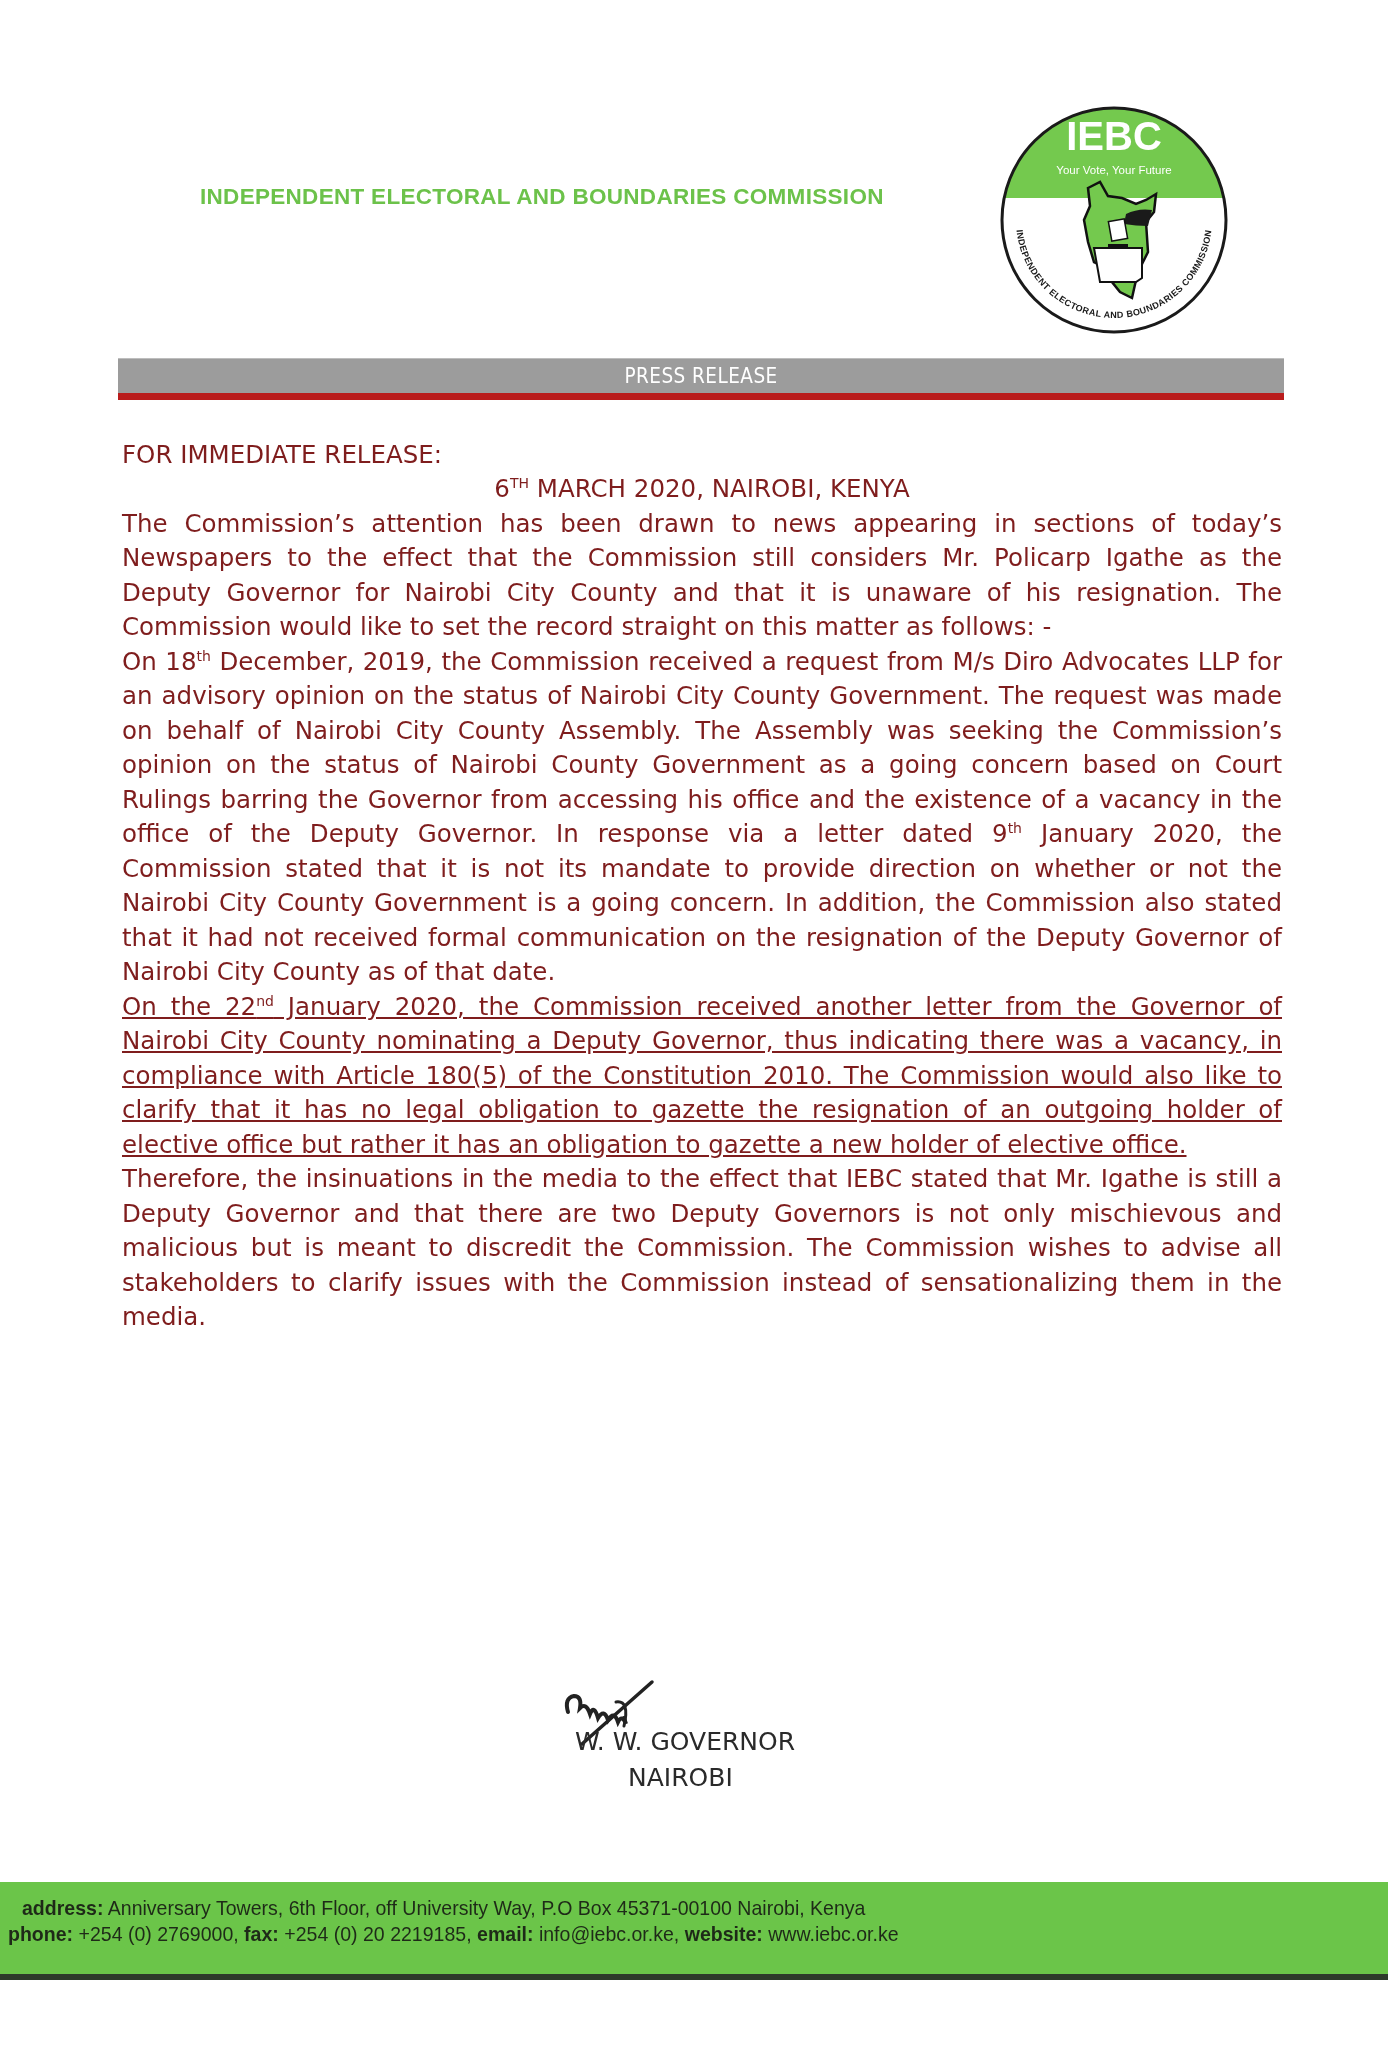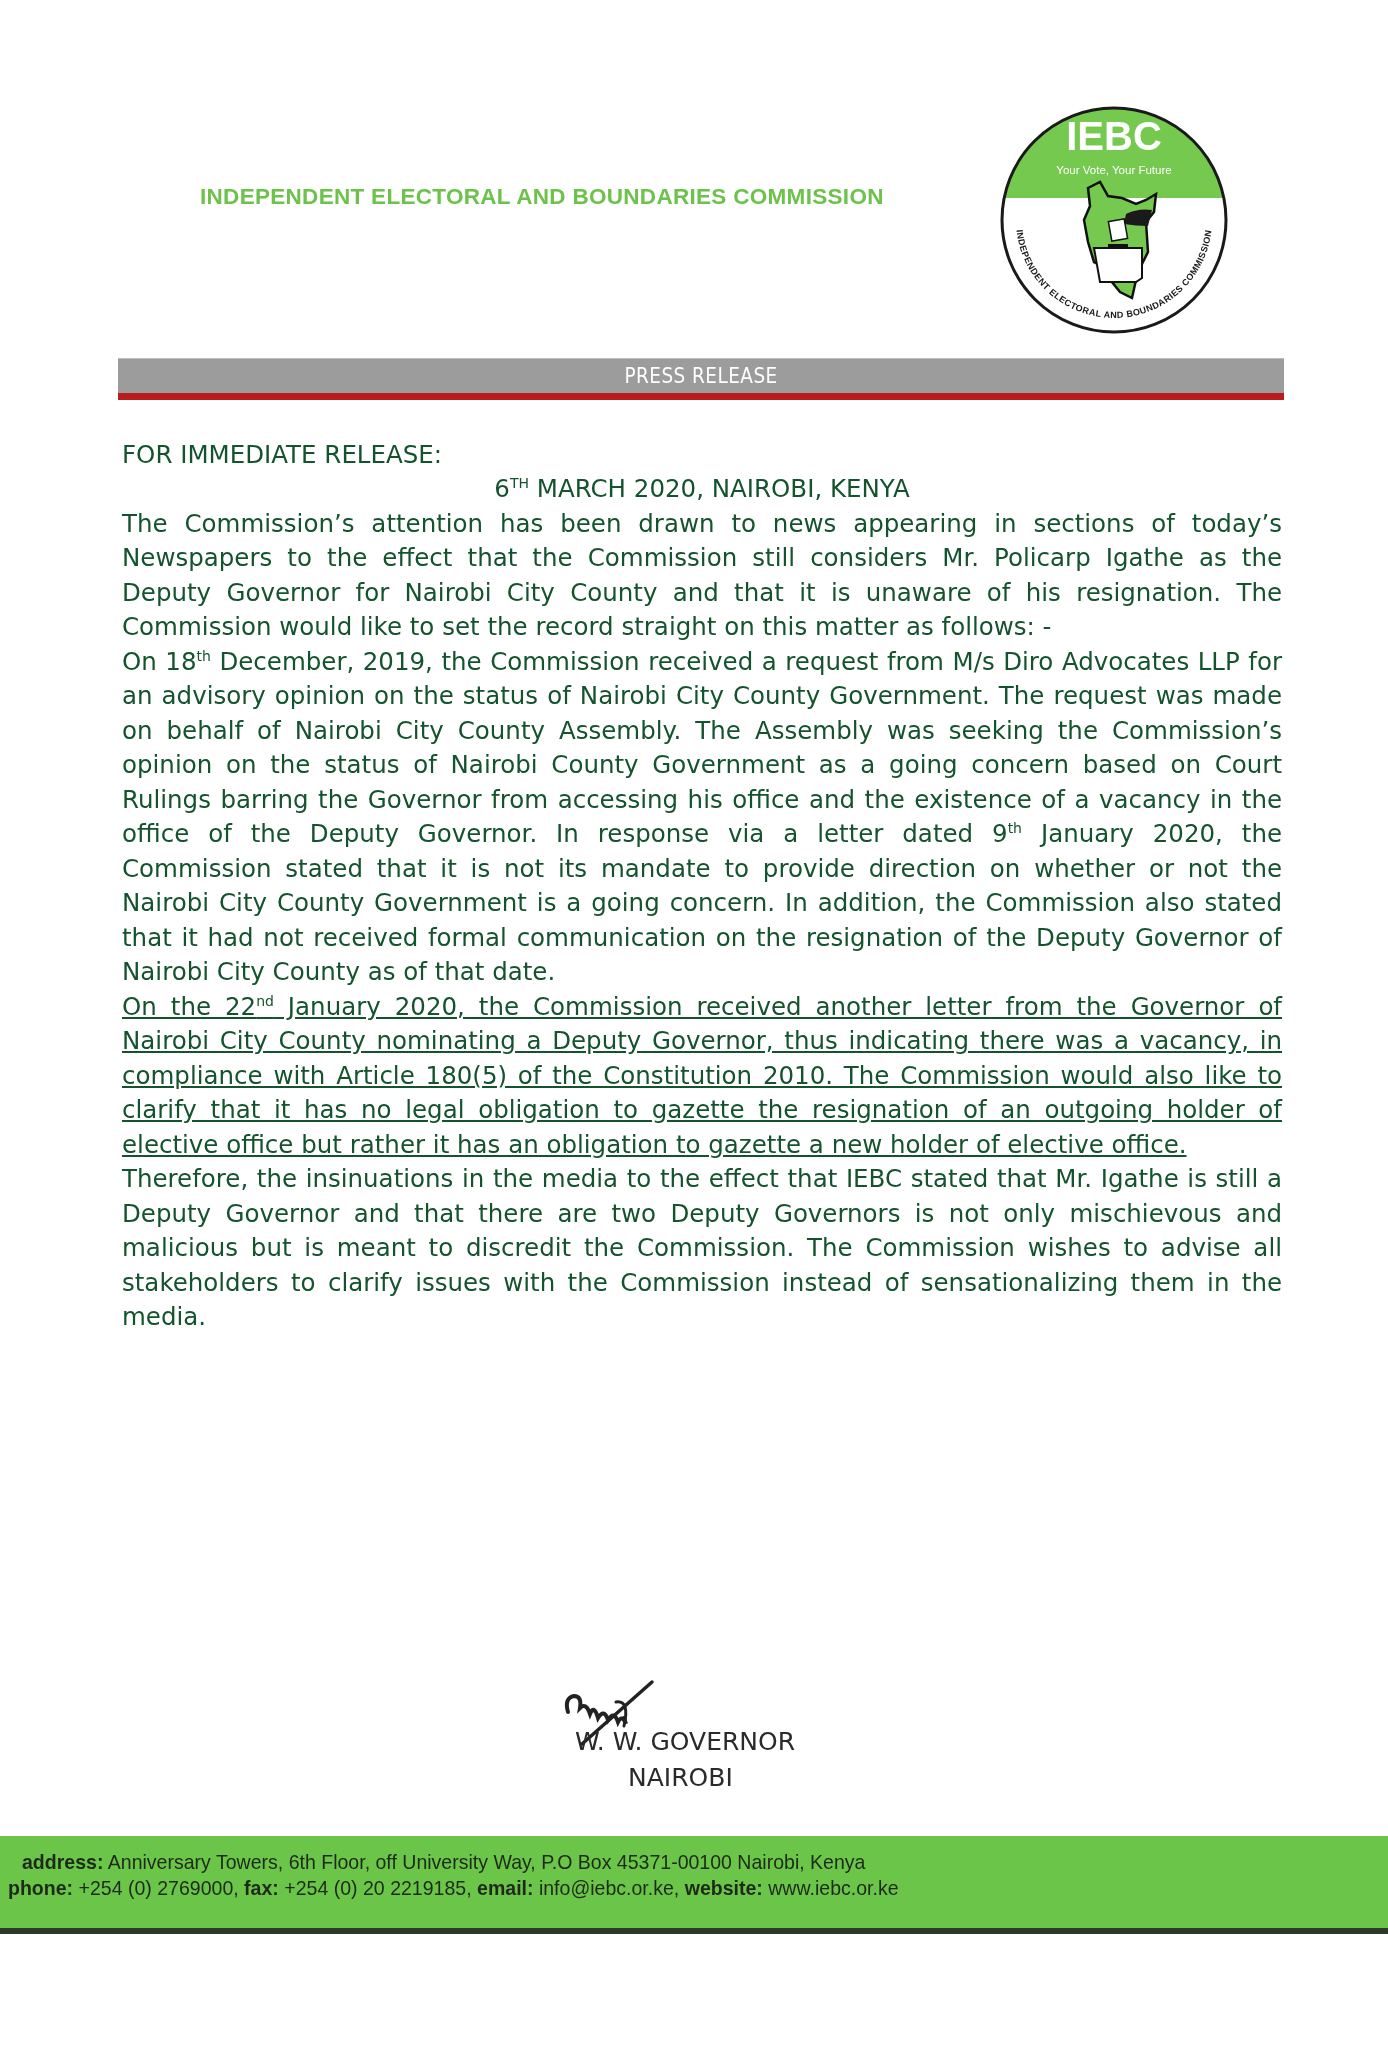--- a/index.html
+++ b/index.html
@@ -19,41 +19,41 @@
     background: #9c9c9c; border-top: 1px solid #bdbdbd; border-bottom: 7px solid #b91c1c;
     display: flex; align-items: center; justify-content: center;
   }
   .press-bar span {
     color: #ffffff; font-family: "DejaVu Sans", sans-serif; font-size: 21px;
     letter-spacing: 0.5px; transform: scaleX(0.88);
   }
   .content {
     position: absolute; left: 122px; top: 438px; width: 1160px;
     font-family: "DejaVu Sans", sans-serif; font-size: 24.5px; line-height: 34.5px;
-    color: #14532d;
+    color: #7f1d1d;
   }
   .content p { margin: 0; }
   .line-for { margin: 0; height: 34px; }
   .line-date { margin-top: 34px; text-align: center; }
   .subject { margin-top: 40px; text-align: justify; }
   .para { text-align: justify; }
   .para1 { margin-top: 8px; }
   .para2 { margin-top: 34px; }
   .para3 { margin-top: 34px; text-decoration: underline; }
   .para4 { margin-top: 34px; }
   sup { font-size: 14px; line-height: 0; vertical-align: super; }
   .sig-block {
     position: absolute; left: 560px; top: 1688px; width: 320px;
     font-family: "DejaVu Sans", sans-serif; font-size: 25px; line-height: 36px; color: #2a2a2a;
   }
   .sig-name { position: absolute; left: 15px; top: 36px; white-space: nowrap; }
   .sig-title { position: absolute; left: 68px; top: 72px; white-space: nowrap; }
   .signature { position: absolute; left: 0px; top: -14px; width: 130px; height: 90px; }
   .footer {
-    position: absolute; left: 0; top: 1836px; width: 1388px; height: 92px;
+    position: absolute; left: 0; top: 1882px; width: 1388px; height: 92px;
     background: #6bc549; border-bottom: 6px solid #2d3a2a;
     font-family: "Liberation Sans", sans-serif; font-size: 21px; color: #1e2a18;
   }
   .footer .l1 { position: absolute; left: 22px; top: 14px; white-space: nowrap; }
   .footer .l2 { position: absolute; left: 8px; top: 40px; white-space: nowrap; text-align: center; }
   .footer b { font-weight: bold; }
   .sx { display:inline-block; transform: scaleX(0.93); transform-origin: left center; }
 </style>
 </head>
 <body>

